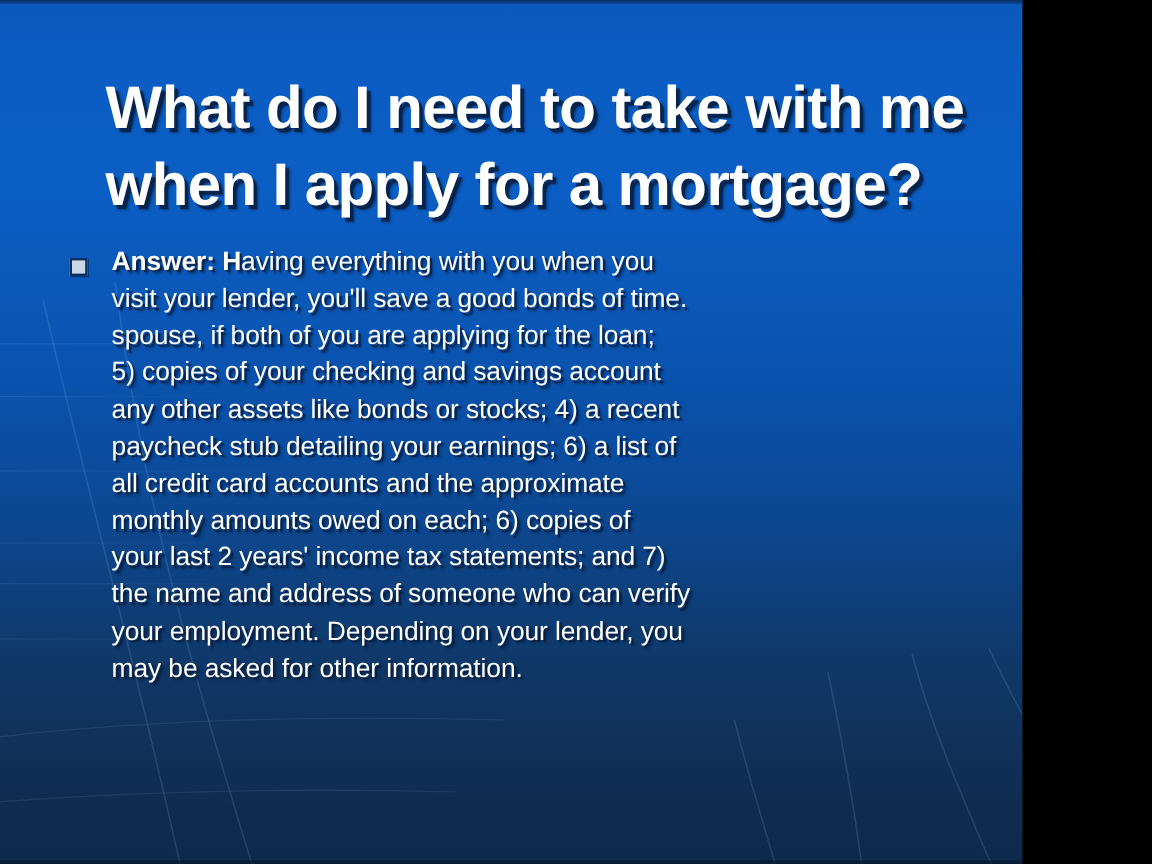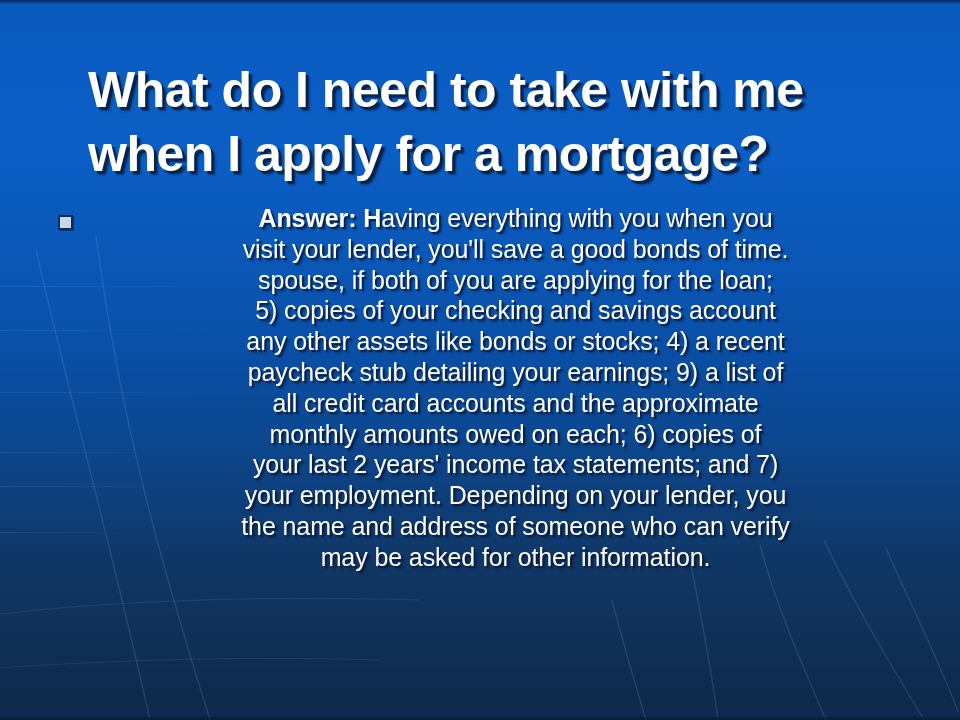--- a/index.html
+++ b/index.html
@@ -4,21 +4,21 @@
 <title>Mortgage Application Slide</title>
 <style>
   html, body {
     margin: 0;
     padding: 0;
     background: #000;
   }
 
   #slide {
     position: relative;
-    width: 960px;
+    width: 852px;
     height: 720px;
     overflow: hidden;
     font-family: "Liberation Sans", "DejaVu Sans", sans-serif;
     
     background:
       linear-gradient(to bottom,
         #0a58bb 0%,
         #0b5dc3 8%,
         #0b5ec4 22%,
         #0a56b4 38%,
@@ -111,27 +111,26 @@
     margin-top: 12px;
     margin-right: 20px;
     background: #c9d7e6;
     border: 2px solid #0c2e5c;
     box-shadow: 1px 1px 0 rgba(8,28,60,0.6);
   }
 
   .body-text {
     flex: 1 1 auto;
     color: #ffffff;
-    font-size: 25px;
+    font-size: 22px;
     line-height: 30.8px;
     letter-spacing: -0.1px;
     text-shadow:
       2px 2px 0 rgba(8,28,60,0.72),
       3px 3px 2px rgba(5,18,40,0.40);
-    text-align: center;
   }
   .body-text .ln { display: block; white-space: pre; }
   .body-text .lead { font-weight: bold; }
   .body-text .cap { font-weight: bold; }
 </style>
 </head>
 <body>
 
 <div id="slide">
 
@@ -171,23 +170,23 @@
   </h1>
 
   <div class="body-block">
     <span class="bullet"></span>
     <div class="body-text">
       <span class="ln"><span class="lead">Answer:</span><span> </span><span class="cap">H</span><span>aving everything with you when you</span></span>
       <span class="ln">visit your lender, you'll save a good bonds of time.</span>
       <span class="ln">spouse, if both of you are applying for the loan;</span>
       <span class="ln">5) copies of your checking and savings account</span>
       <span class="ln">any other assets like bonds or stocks; 4) a recent</span>
-      <span class="ln">paycheck stub detailing your earnings; 9) a list of</span>
+      <span class="ln">paycheck stub detailing your earnings; 6) a list of</span>
       <span class="ln">all credit card accounts and the approximate</span>
       <span class="ln">monthly amounts owed on each; 6) copies of</span>
       <span class="ln">your last 2 years' income tax statements; and 7)</span>
+      <span class="ln">the name and address of someone who can verify</span>
       <span class="ln">your employment. Depending on your lender, you</span>
-      <span class="ln">the name and address of someone who can verify</span>
       <span class="ln">may be asked for other information.</span>
     </div>
   </div>
 
 </div>
 
 </body></html>

